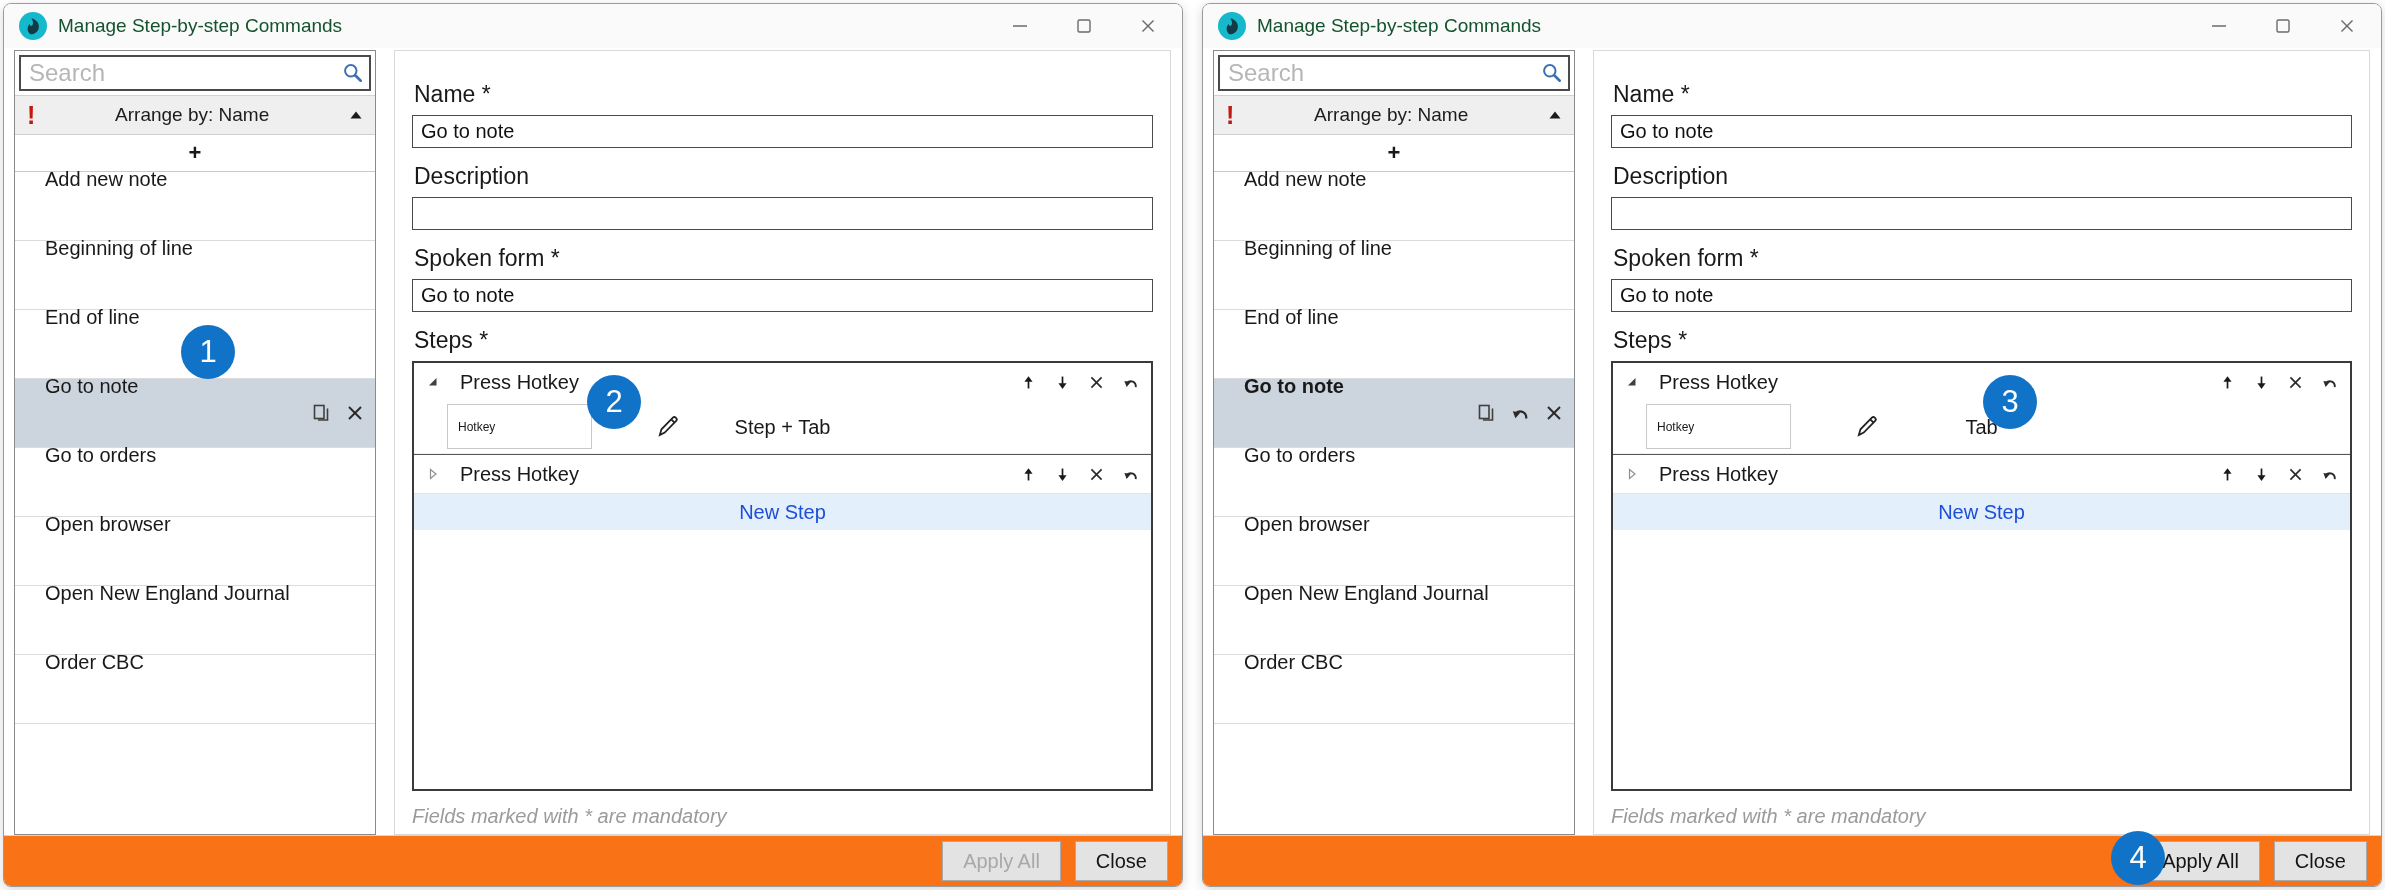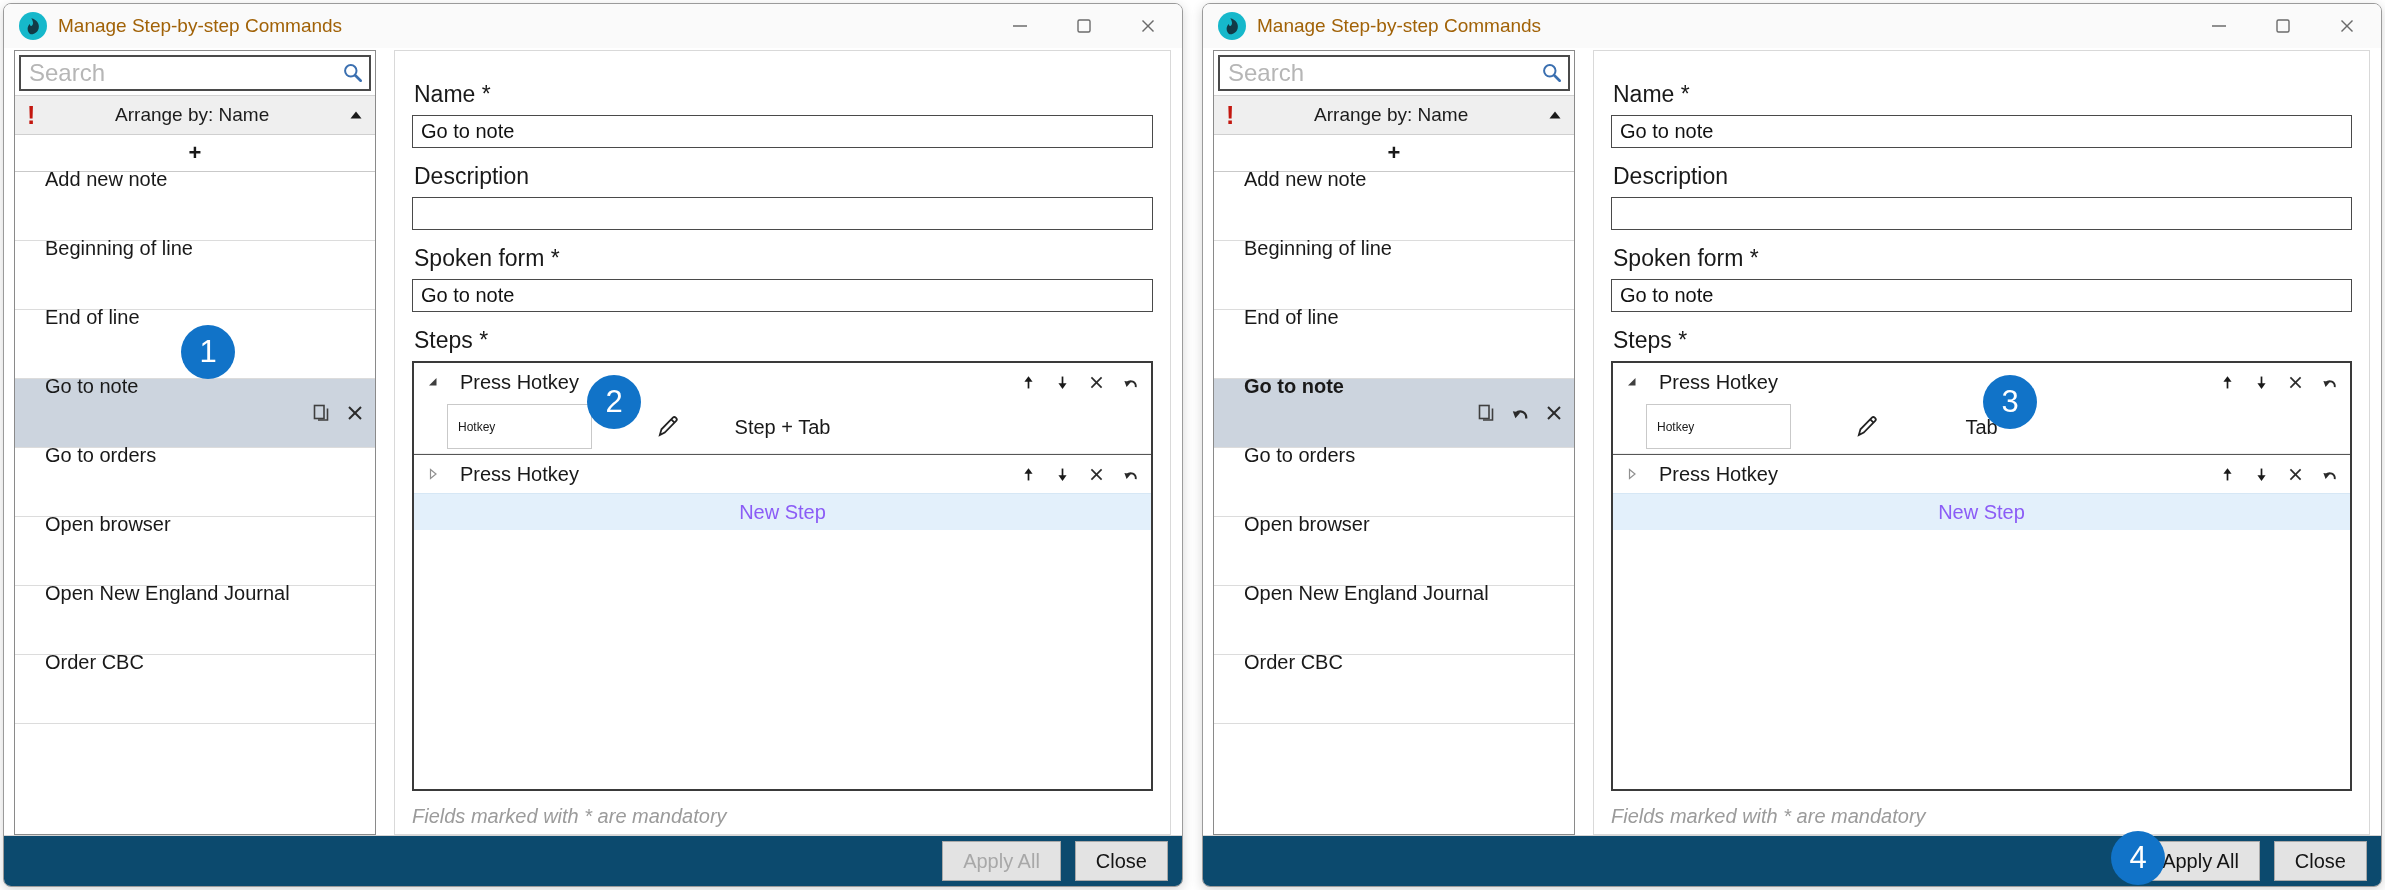--- a/index.html
+++ b/index.html
@@ -7,21 +7,21 @@
        font-family:"Liberation Sans", sans-serif;color:#191919;}
   .win{position:absolute;top:3px;width:1180px;height:884px;background:#fff;
        border:1px solid #9b9b9b;border-radius:8px;overflow:hidden;
        box-shadow:0 3px 12px rgba(0,0,0,.16);box-sizing:border-box;}
   .win-a{left:3px;} .win-b{left:1202px;}
 
   
   .titlebar{height:44px;background:#fafafa;display:flex;align-items:center;
             padding-left:14px;gap:10px;position:relative;}
   .applogo{width:30px;height:30px;display:inline-flex;}
-  .title{font-size:19px;color:#a16207;}
+  .title{font-size:19px;color:#14532d;}
   .win-controls{position:absolute;right:2px;top:0;height:44px;display:flex;}
   .wc{width:64px;height:44px;display:flex;align-items:center;justify-content:center;cursor:default;}
   .ic20{width:20px;height:20px;} .ic17{width:17px;height:17px;} .ic14{width:14px;height:14px;}
   .ic28{width:28px;height:28px;}
 
   
   .list-panel{position:absolute;left:10px;top:46px;width:362px;height:785px;
               border:1px solid #8a8a8a;background:#fff;box-sizing:border-box;}
   .search-wrap{margin:4px;position:relative;}
   .search-input{width:100%;height:36px;border:2px solid #4a4a4a;box-sizing:border-box;
@@ -58,25 +58,25 @@
   .hdr-icons{margin-left:auto;display:flex;gap:17px;align-items:center;}
   .step-sub{height:52px;position:relative;border-bottom:1px solid #efefef;}
   .step-sub .cell{position:absolute;left:33px;top:3px;height:45px;width:145px;
                   border:1px solid #c9c9c9;box-sizing:border-box;display:flex;
                   align-items:center;padding-left:10px;font-size:12px;background:#fff;}
   .pencil-btn{position:absolute;left:240px;top:11px;cursor:default;}
   .hotkey-value{position:absolute;left:0;right:0;top:0;height:52px;display:flex;
                 align-items:center;justify-content:center;font-size:20px;color:#191919;
                 pointer-events:none;}
   .new-step{height:36px;background:#e3f0fb;border-top:1px solid #d6e7f5;display:flex;
-            align-items:center;justify-content:center;font-size:20px;color:#8b5cf6;cursor:default;}
+            align-items:center;justify-content:center;font-size:20px;color:#1d4ed8;cursor:default;}
   .footnote{margin-top:14px;font-style:italic;font-size:20px;color:#9b9b9b;}
 
   
-  .footer{position:absolute;left:0;right:0;bottom:0;height:51px;background:#0c4a6e;
+  .footer{position:absolute;left:0;right:0;bottom:0;height:51px;background:#f97316;
           border-top:1px solid #d6d6d6;display:flex;align-items:center;
           justify-content:flex-end;gap:14px;padding-right:14px;box-sizing:border-box;}
   .btn{min-width:92px;height:40px;background:#e3e3e3;border:1px solid #a9a9a9;
        font-size:20px;color:#141414;font-family:inherit;padding:0 20px;cursor:default;}
   .btn.disabled{color:#a8a8a8;}
 
   
   .badge{position:absolute;width:54px;height:54px;border-radius:50%;background:#1173c8;
          color:#fff;display:flex;align-items:center;justify-content:center;
          font-size:31px;z-index:6;}

